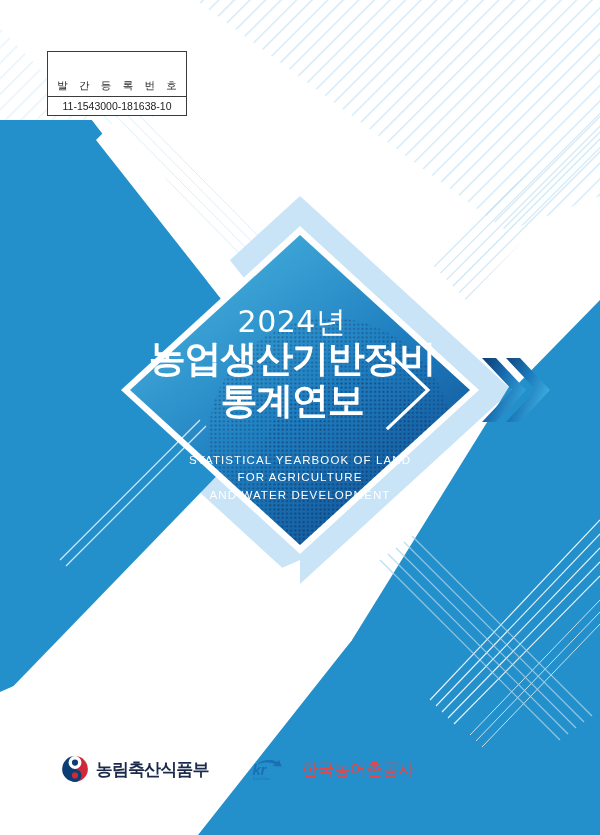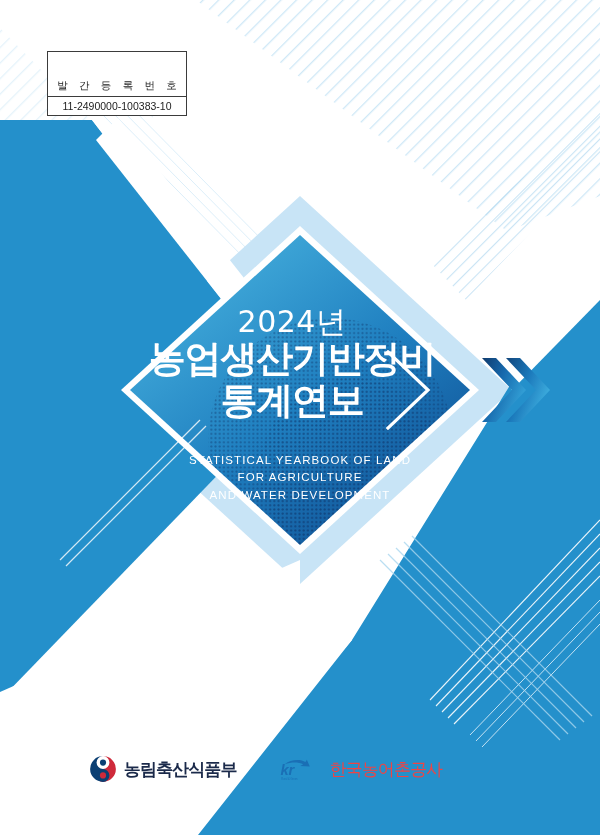--- a/index.html
+++ b/index.html
@@ -115,21 +115,20 @@
     position: absolute;
     left: 0;
     top: 748px;
     width: 475px;
     height: 42px;
     z-index: 45;
     display: flex;
     align-items: center;
     justify-content: center;
     gap: 42px;
-    margin-left: 28px;
   }
   .logo {
     display: flex;
     align-items: center;
     gap: 7px;
   }
   .logo-text-mafra {
     font-size: 17px;
     font-weight: bold;
     color: #1b2a4a;
@@ -329,21 +328,21 @@
       </g>
 
       <g>
         <polygon points="600,760 600,835 520,835" fill="#2490cb" opacity="0"></polygon>
       </g>
     </g>
   </svg>
 
   <div id="reg-box">
     <div class="reg-row reg-label">발 간 등 록 번 호</div>
-    <div class="reg-row reg-value">11-2490000-100383-10</div>
+    <div class="reg-row reg-value">11-1543000-181638-10</div>
   </div>
 
   <div id="title-block">
     <div id="title-year">2024년</div>
     <div class="title-ko">농업생산기반정비</div>
     <div class="title-ko">통계연보</div>
   </div>
 
   <div id="subtitle-block">
     <div class="subtitle-line">STATISTICAL YEARBOOK OF LAND</div>

